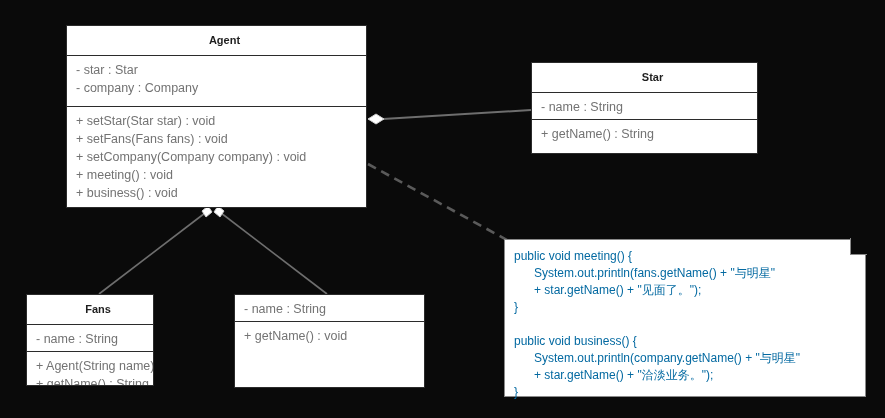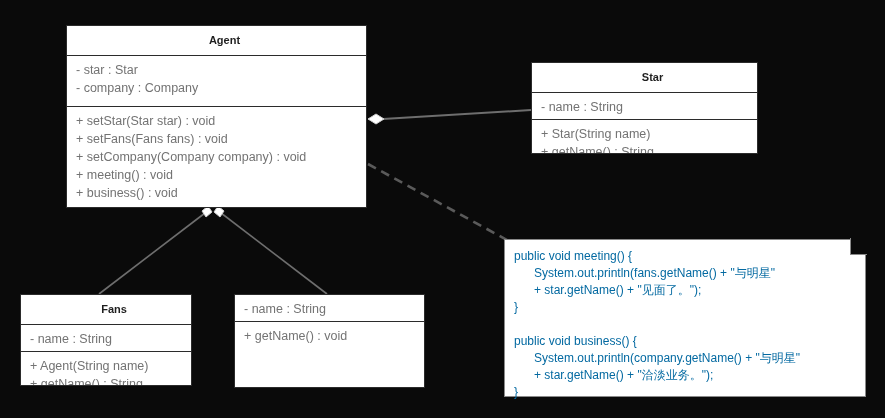--- a/index.html
+++ b/index.html
@@ -132,26 +132,25 @@
       <div class="uml-row">+ business() : void</div>
     </div>
   </div>
 
   <div class="uml-class" style="left:531px; top:62px; width:227px; height:92px;">
     <div class="uml-title">Star</div>
     <div class="uml-section" style="height:26px;">
       <div class="uml-row">- name : String</div>
     </div>
     <div class="uml-section divided">
-      <div class="uml-row">+ Star(String name)</div>
       <div class="uml-row">+ getName() : String</div>
     </div>
   </div>
 
-  <div class="uml-class" style="left:20px; top:294px; width:172px; height:92px;">
+  <div class="uml-class" style="left:26px; top:294px; width:128px; height:92px;">
     <div class="uml-title">Fans</div>
     <div class="uml-section" style="height:26px;">
       <div class="uml-row">- name : String</div>
     </div>
     <div class="uml-section divided">
       <div class="uml-row">+ Agent(String name)</div>
       <div class="uml-row">+ getName() : String</div>
     </div>
   </div>
 

